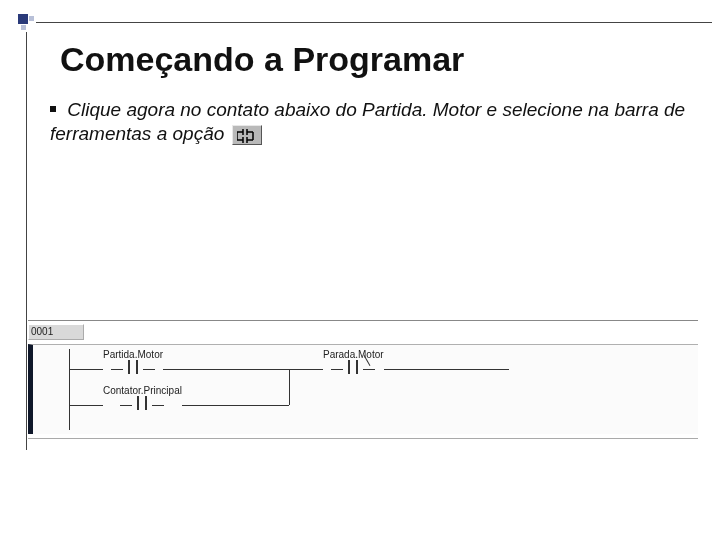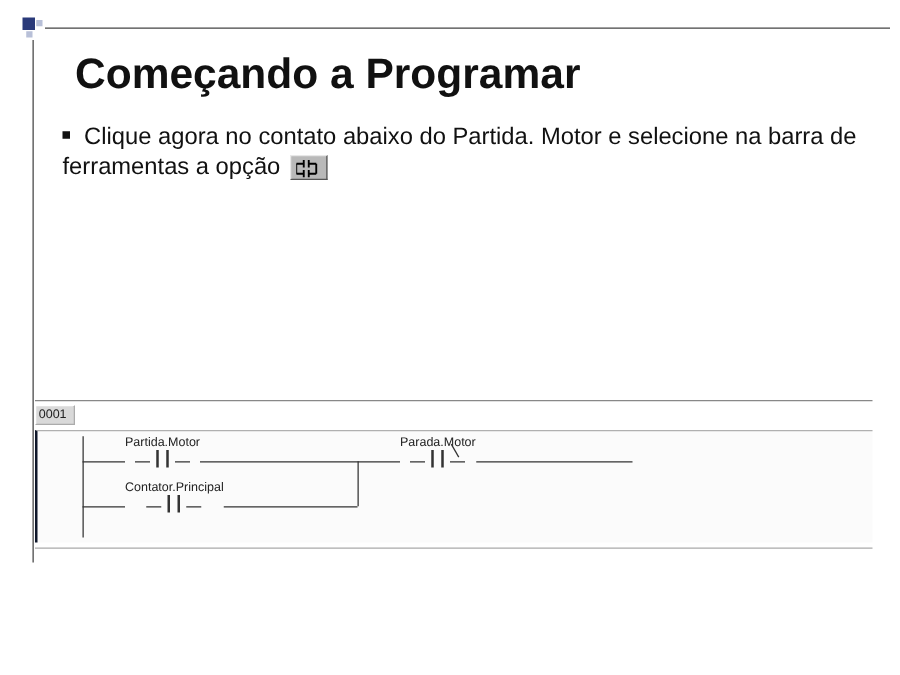--- a/index.html
+++ b/index.html
@@ -59,20 +59,21 @@
     color: #111;
   }
   .body-text {
     position: absolute;
     left: 50px;
     top: 98px;
     right: 30px;
     font-size: 19px;
     line-height: 1.28;
     color: #111;
+    font-style: italic;
   }
   .body-text p { margin-bottom: 6px; }
   .bullet-sq {
     display: inline-block;
     width: 6px; height: 6px;
     background: #111;
     vertical-align: middle;
     margin-right: 6px;
     position: relative;
     top: -2px;
@@ -94,31 +95,31 @@
   
   .ladder-wrap {
     position: absolute;
     left: 28px;
     top: 320px;
     width: 670px;
   }
   .ladder-top-border { height:1px; background:#888; margin-bottom:3px; }
   .row-num {
     display:inline-block;
-    width:32px;
+    width:56px;
     font: 10px/12px Tahoma, Arial, sans-serif;
     background:#d9d9d9;
     border:1px outset #fff;
     padding:1px 2px;
     color:#222;
     vertical-align: top;
   }
   .ladder-area {
     border-top:1px solid #b0b0b0;
-    border-left:2px solid #0f172a;
+    border-left:5px solid #0f172a;
     background:#fbfbfb;
     position: relative;
     height: 90px;
     margin-top:2px;
   }
   .rung-rail {
     position:absolute;
     left:36px;
     top:4px;
     bottom:4px;

